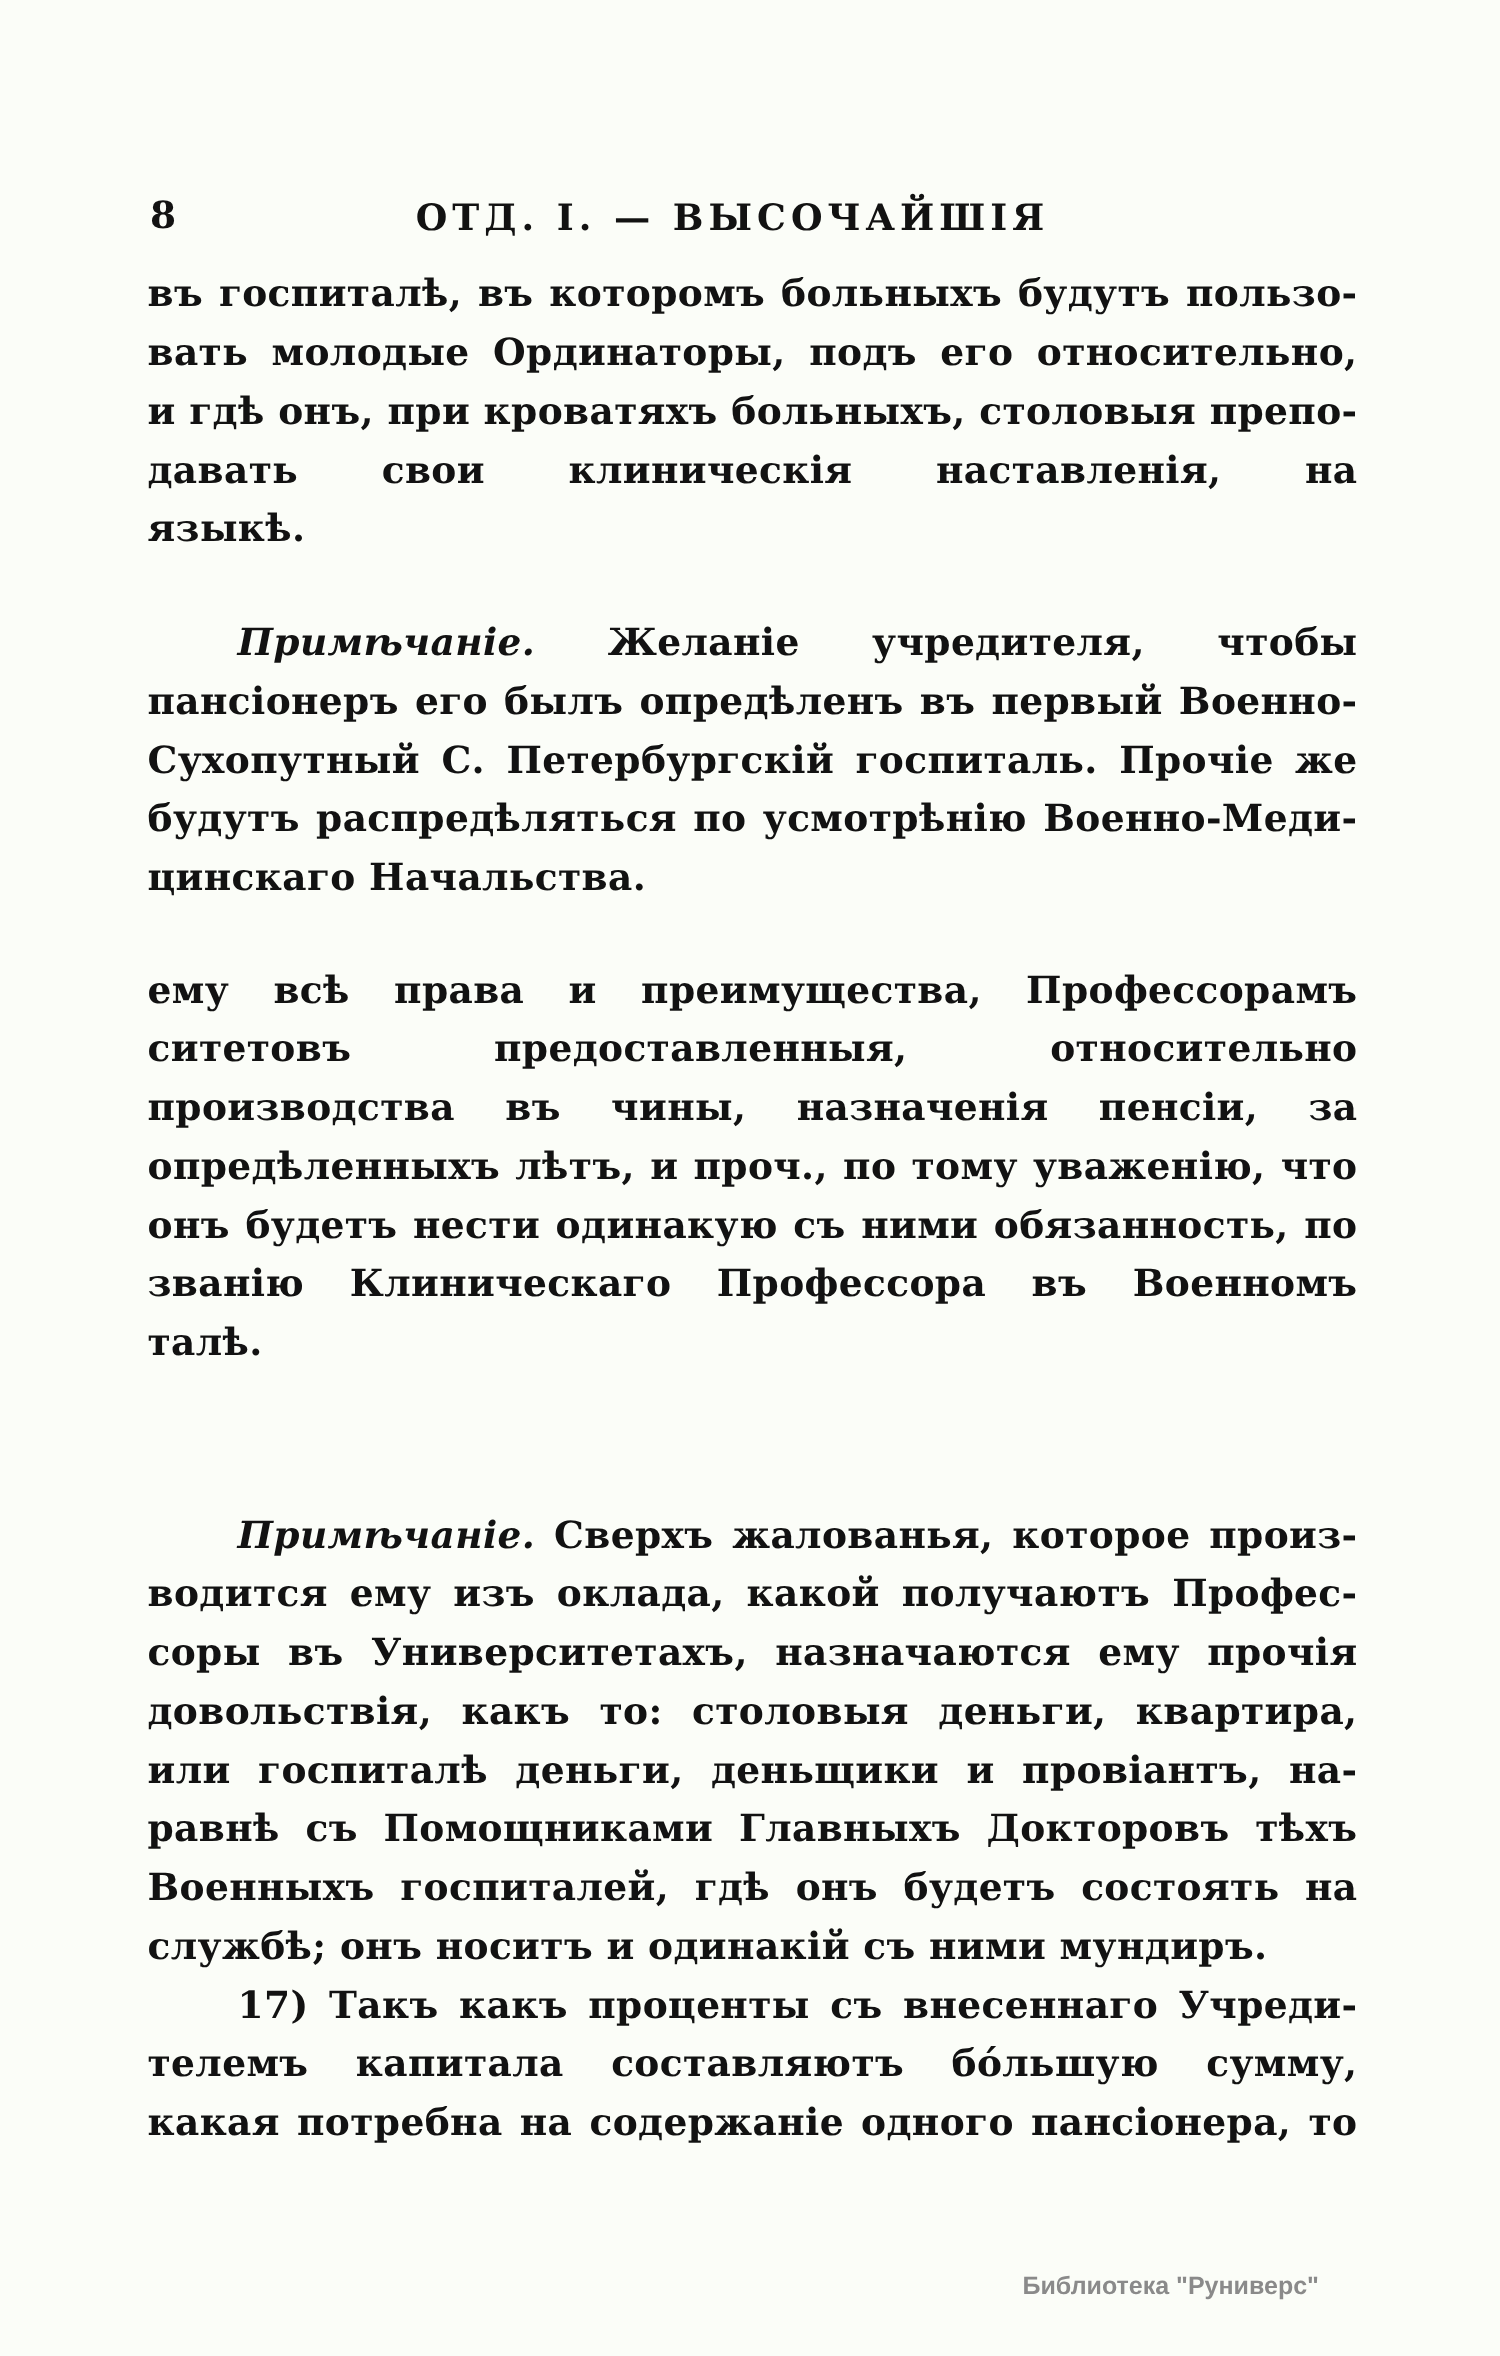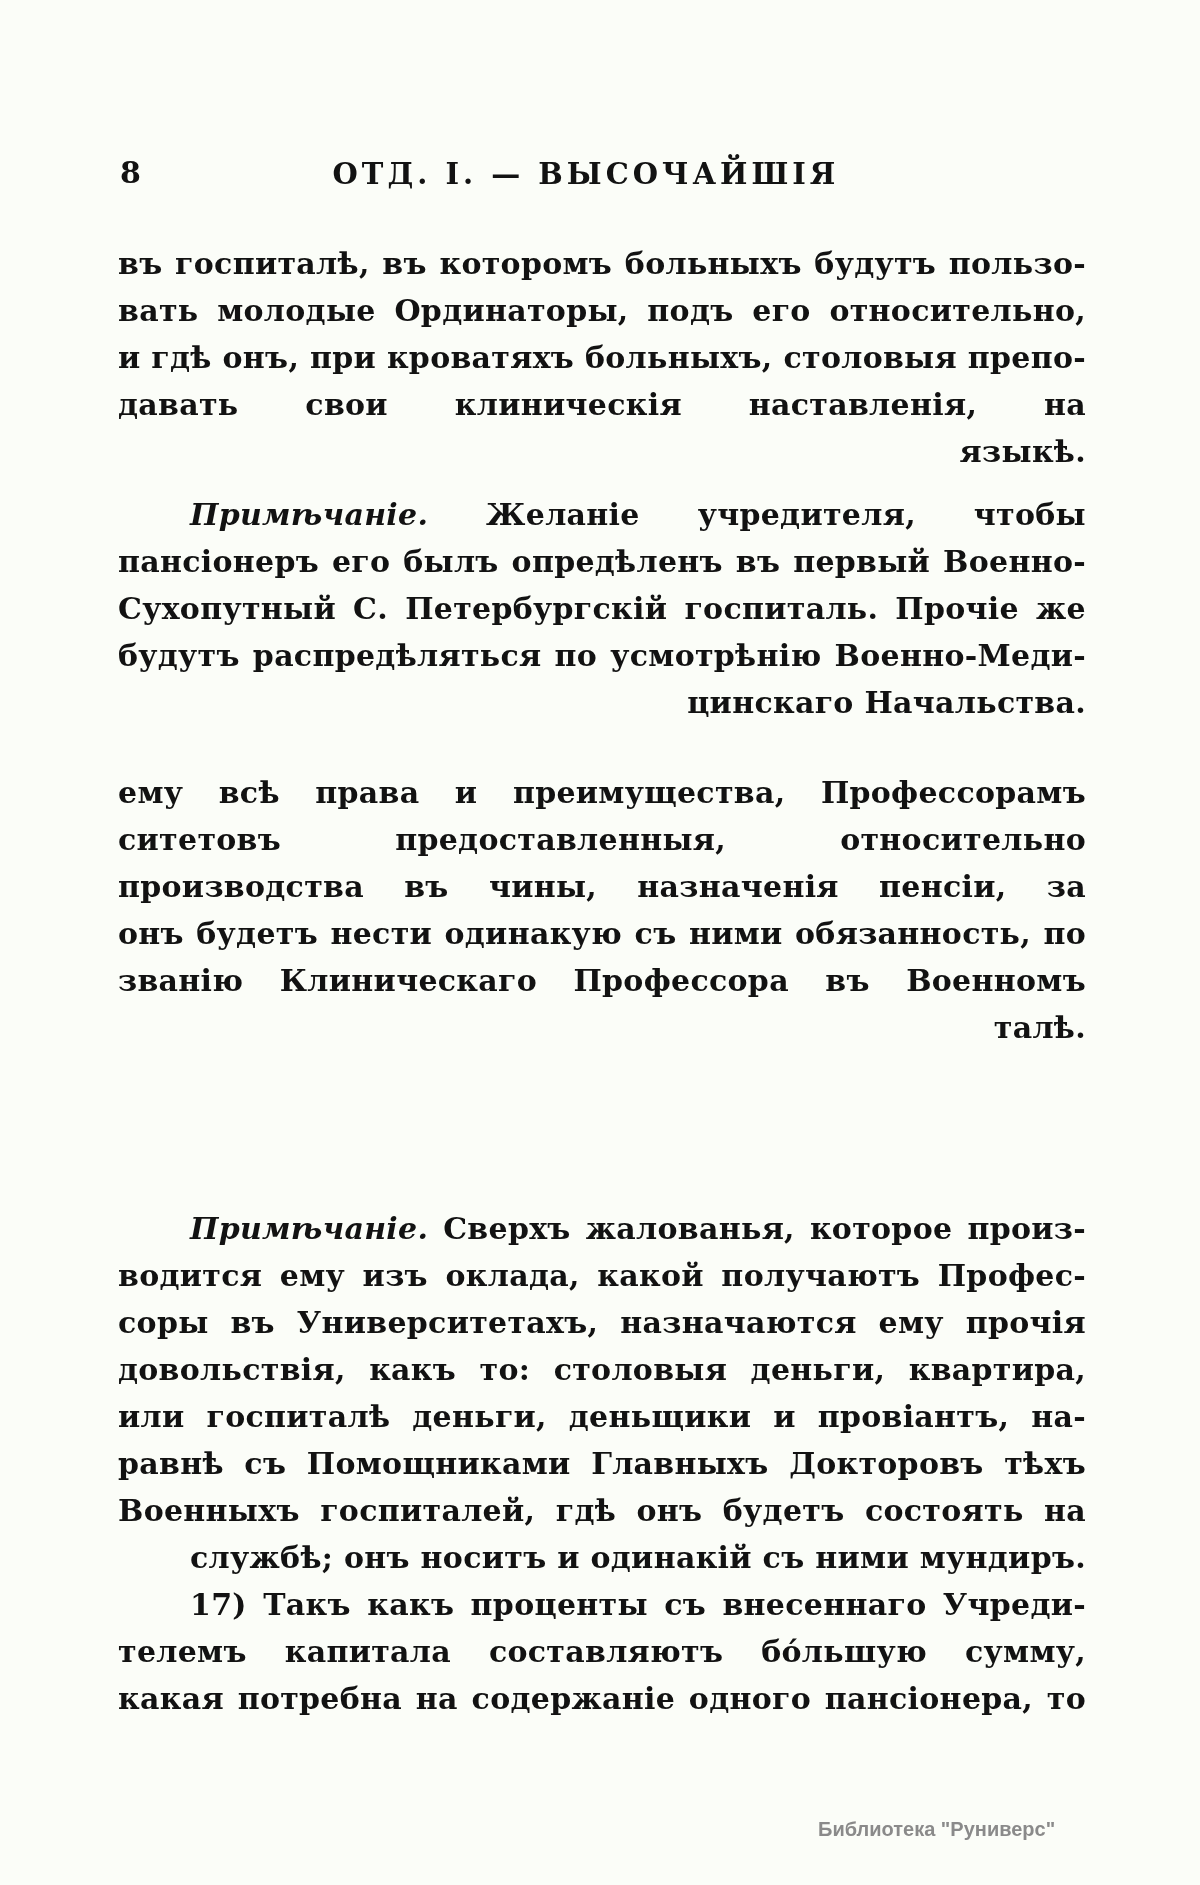--- a/index.html
+++ b/index.html
@@ -32,34 +32,33 @@
     padding-left: 24px;
   }
   .page-body {
     position: absolute;
     left: 118px;
     top: 0;
     width: 968px;
     height: 1885px;
   }
   .paragraph { position: absolute; left: 0; width: 100%; }
-  .p0 { top: 240px; }
+  .p0 { top: 212px; }
   .p1 { top: 491px; }
   .p2 { top: 769px; }
   .p3 { top: 1161px; margin-top: 44px; }
   .p4 { top: 1581px; }
   .text-line {
     font-size: 30px;
     font-weight: 700;
     line-height: 47px;
     height: 47px;
     overflow: hidden;
     white-space: normal;
     letter-spacing: 0.3px;
-    text-align: right;
   }
   .text-line.j { text-align: justify; text-align-last: justify; }
   .text-line.j::after { content: ""; display: inline-block; width: 100%; height: 0; }
   .text-line.ind { padding-left: 72px; }
   .text-line i { }
   .watermark {
     position: absolute;
     left: 818px;
     top: 1818px;
     font-family: "Liberation Sans", sans-serif;
@@ -87,20 +86,21 @@
         <div class="text-line j ind"><i>Примѣчаніе.</i> Желаніе учредителя, чтобы первый</div>
         <div class="text-line j">пансіонеръ его былъ опредѣленъ въ первый Военно-</div>
         <div class="text-line j">Сухопутный С. Петербургскій госпиталь. Прочіе же</div>
         <div class="text-line j">будутъ распредѣляться по усмотрѣнію Военно-Меди-</div>
         <div class="text-line">цинскаго Начальства.</div>
       </div>
       <div class="paragraph p2">
         <div class="text-line j">ему всѣ права и преимущества, Профессорамъ Универ-</div>
         <div class="text-line j">ситетовъ предоставленныя, относительно жалованья,</div>
         <div class="text-line j">производства въ чины, назначенія пенсіи, за выслугу</div>
+        <div class="text-line j">опредѣленныхъ лѣтъ, и проч., по тому уваженію, что</div>
         <div class="text-line j">онъ будетъ нести одинакую съ ними обязанность, по</div>
         <div class="text-line j">званію Клиническаго Профессора въ Военномъ госпи-</div>
         <div class="text-line">талѣ.</div>
       </div>
       <div class="paragraph p3">
         <div class="text-line j ind"><i>Примѣчаніе.</i> Сверхъ жалованья, которое произ-</div>
         <div class="text-line j">водится ему изъ оклада, какой получаютъ Профес-</div>
         <div class="text-line j">соры въ Университетахъ, назначаются ему прочія</div>
         <div class="text-line j">довольствія, какъ то: столовыя деньги, квартира,</div>
         <div class="text-line j">или госпиталѣ деньги, деньщики и провіантъ, на-</div>

